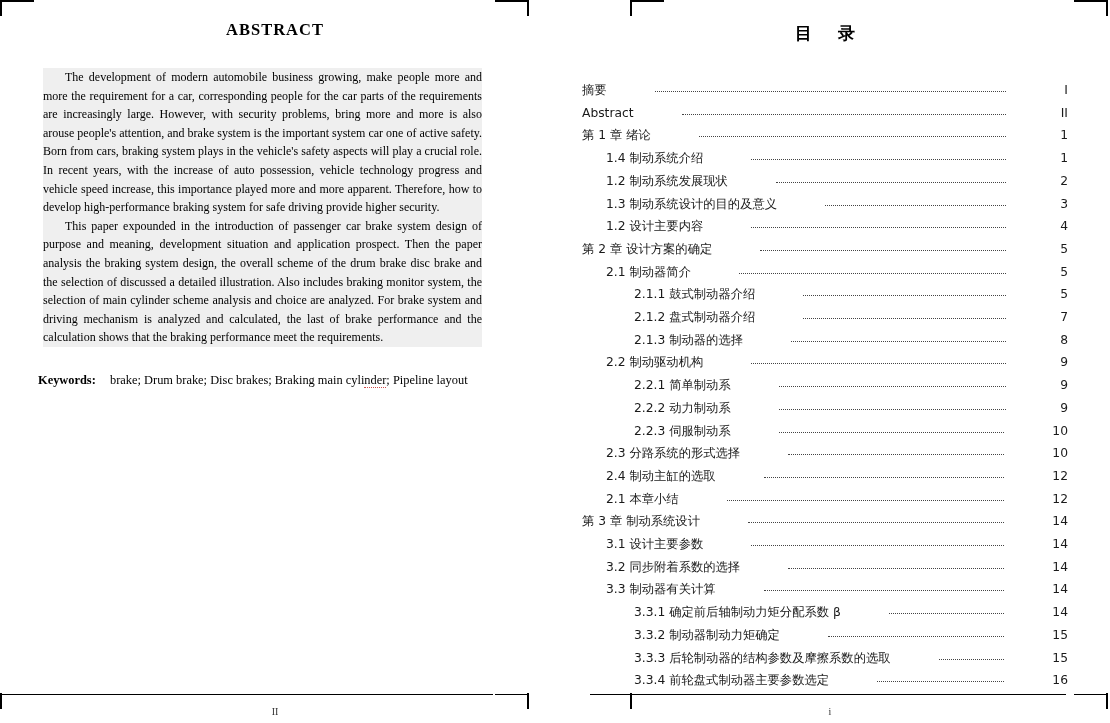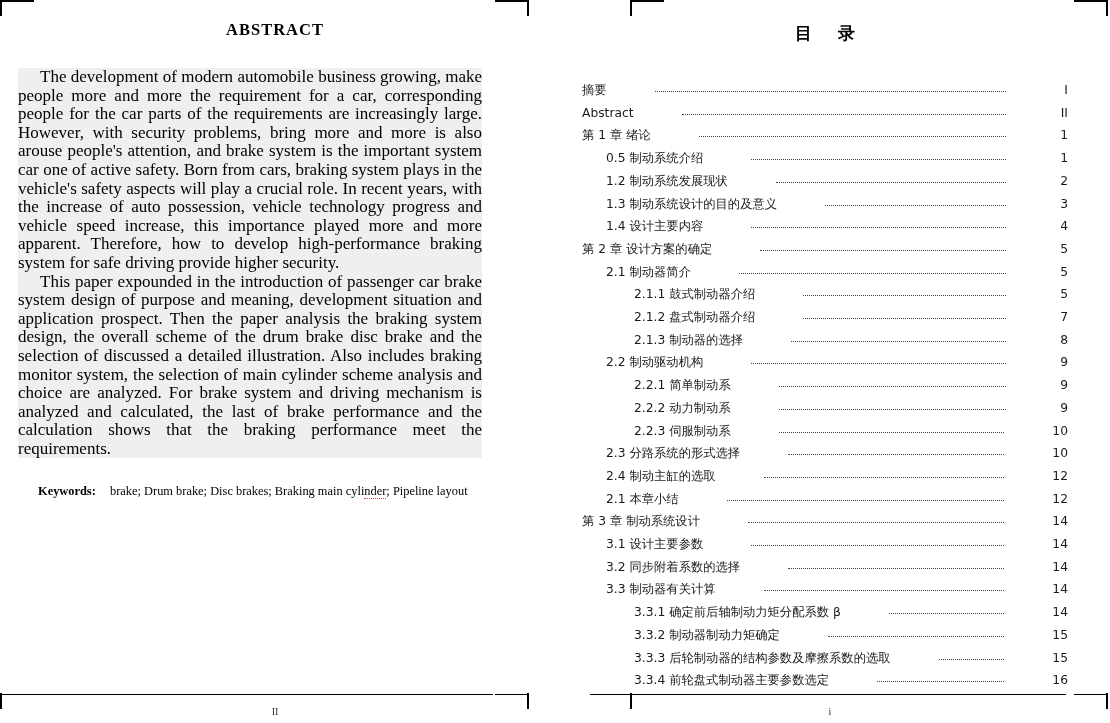--- a/index.html
+++ b/index.html
@@ -53,22 +53,22 @@
   
   .abstract-title {
     text-align: center;
     font-weight: bold;
     font-size: 16.5px;
     letter-spacing: 1px;
     margin-top: 20px;
     font-family: "Liberation Serif", serif;
   }
   .abstract-body {
-    margin: 28px 68px 0 18px;
-    font-size: 17px;
+    margin: 28px 68px 0 43px;
+    font-size: 12px;
     line-height: 18.6px;
     text-align: justify;
     text-justify: inter-word;
     color: #000;
   }
   .abstract-body p {
     margin: 0;
     text-indent: 22px;
   }
   .abstract-highlight {
@@ -219,36 +219,36 @@
           <span class="label">Abstract</span>
           <span class="dots"></span>
           <span class="pg">II</span>
         </div>
         <div class="toc-row lvl0">
           <span class="label">第 1 章  绪论</span>
           <span class="dots"></span>
           <span class="pg">1</span>
         </div>
         <div class="toc-row lvl1">
-          <span class="label">0.5  制动系统介绍</span>
+          <span class="label">1.4  制动系统介绍</span>
           <span class="dots"></span>
           <span class="pg">1</span>
         </div>
         <div class="toc-row lvl1">
           <span class="label">1.2  制动系统发展现状</span>
           <span class="dots"></span>
           <span class="pg">2</span>
         </div>
         <div class="toc-row lvl1">
           <span class="label">1.3  制动系统设计的目的及意义</span>
           <span class="dots"></span>
           <span class="pg">3</span>
         </div>
         <div class="toc-row lvl1">
-          <span class="label">1.4  设计主要内容</span>
+          <span class="label">1.2  设计主要内容</span>
           <span class="dots"></span>
           <span class="pg">4</span>
         </div>
         <div class="toc-row lvl0">
           <span class="label">第 2 章  设计方案的确定</span>
           <span class="dots"></span>
           <span class="pg">5</span>
         </div>
         <div class="toc-row lvl1">
           <span class="label">2.1  制动器简介</span>

